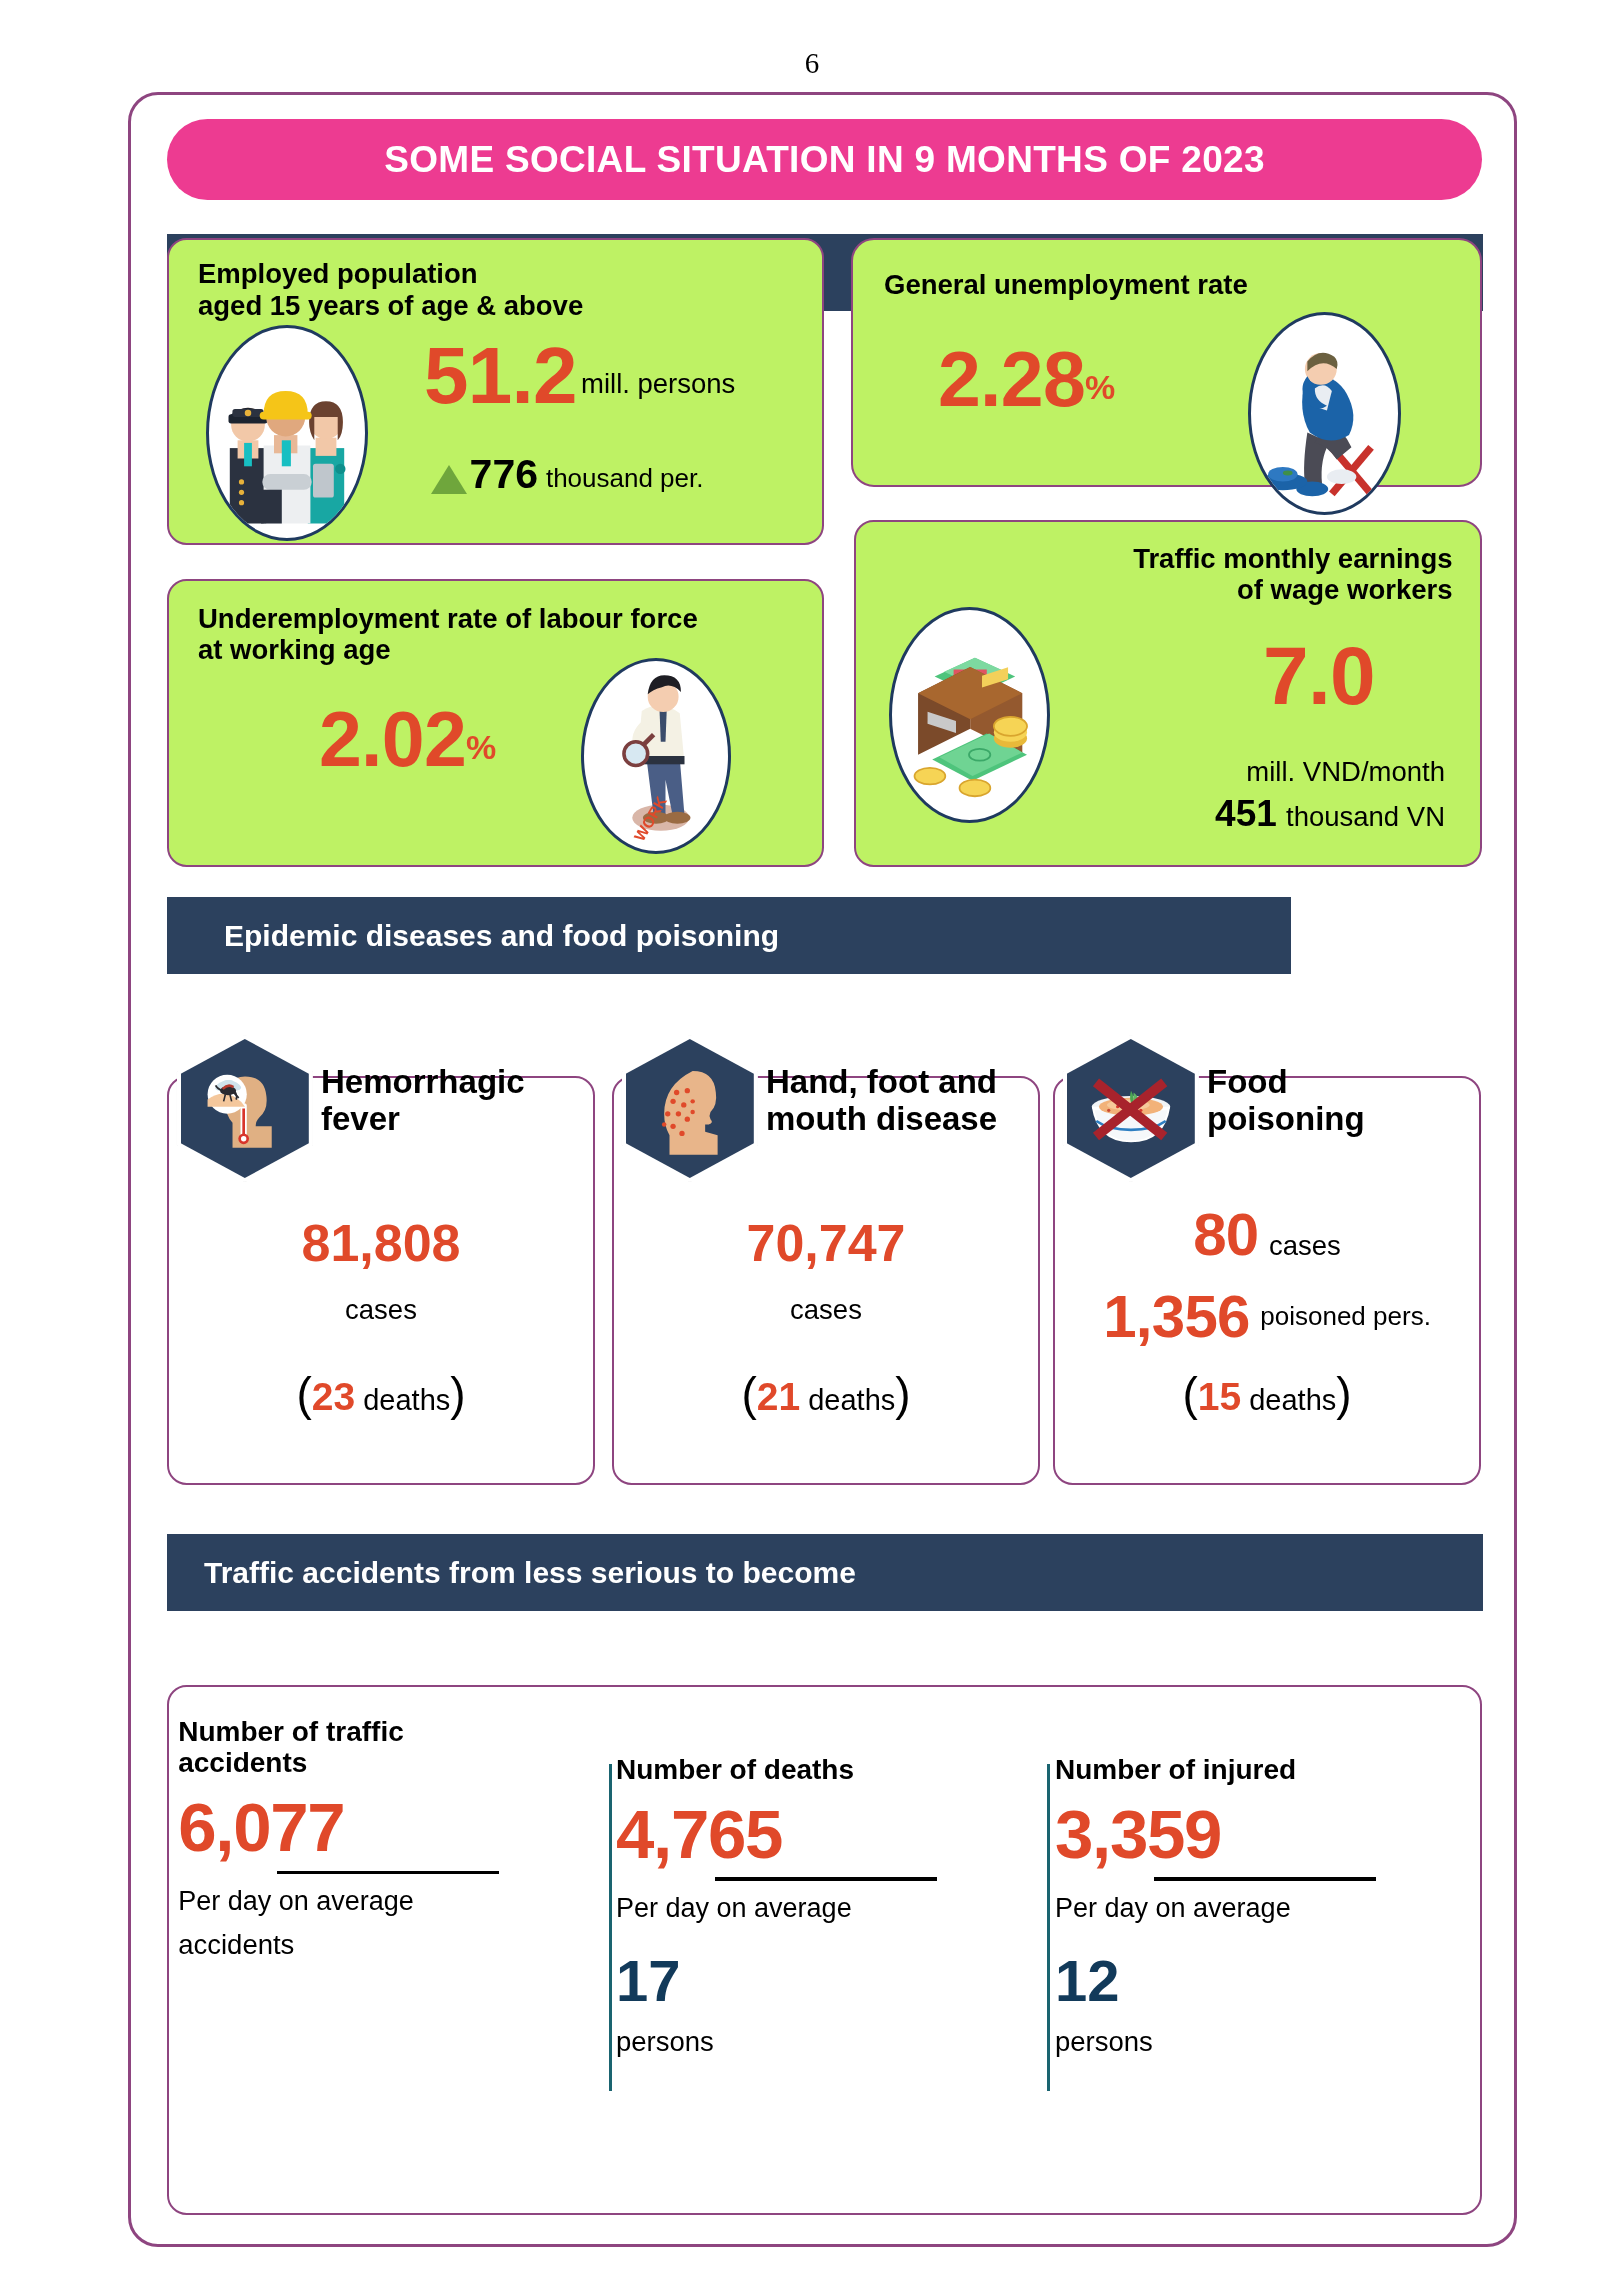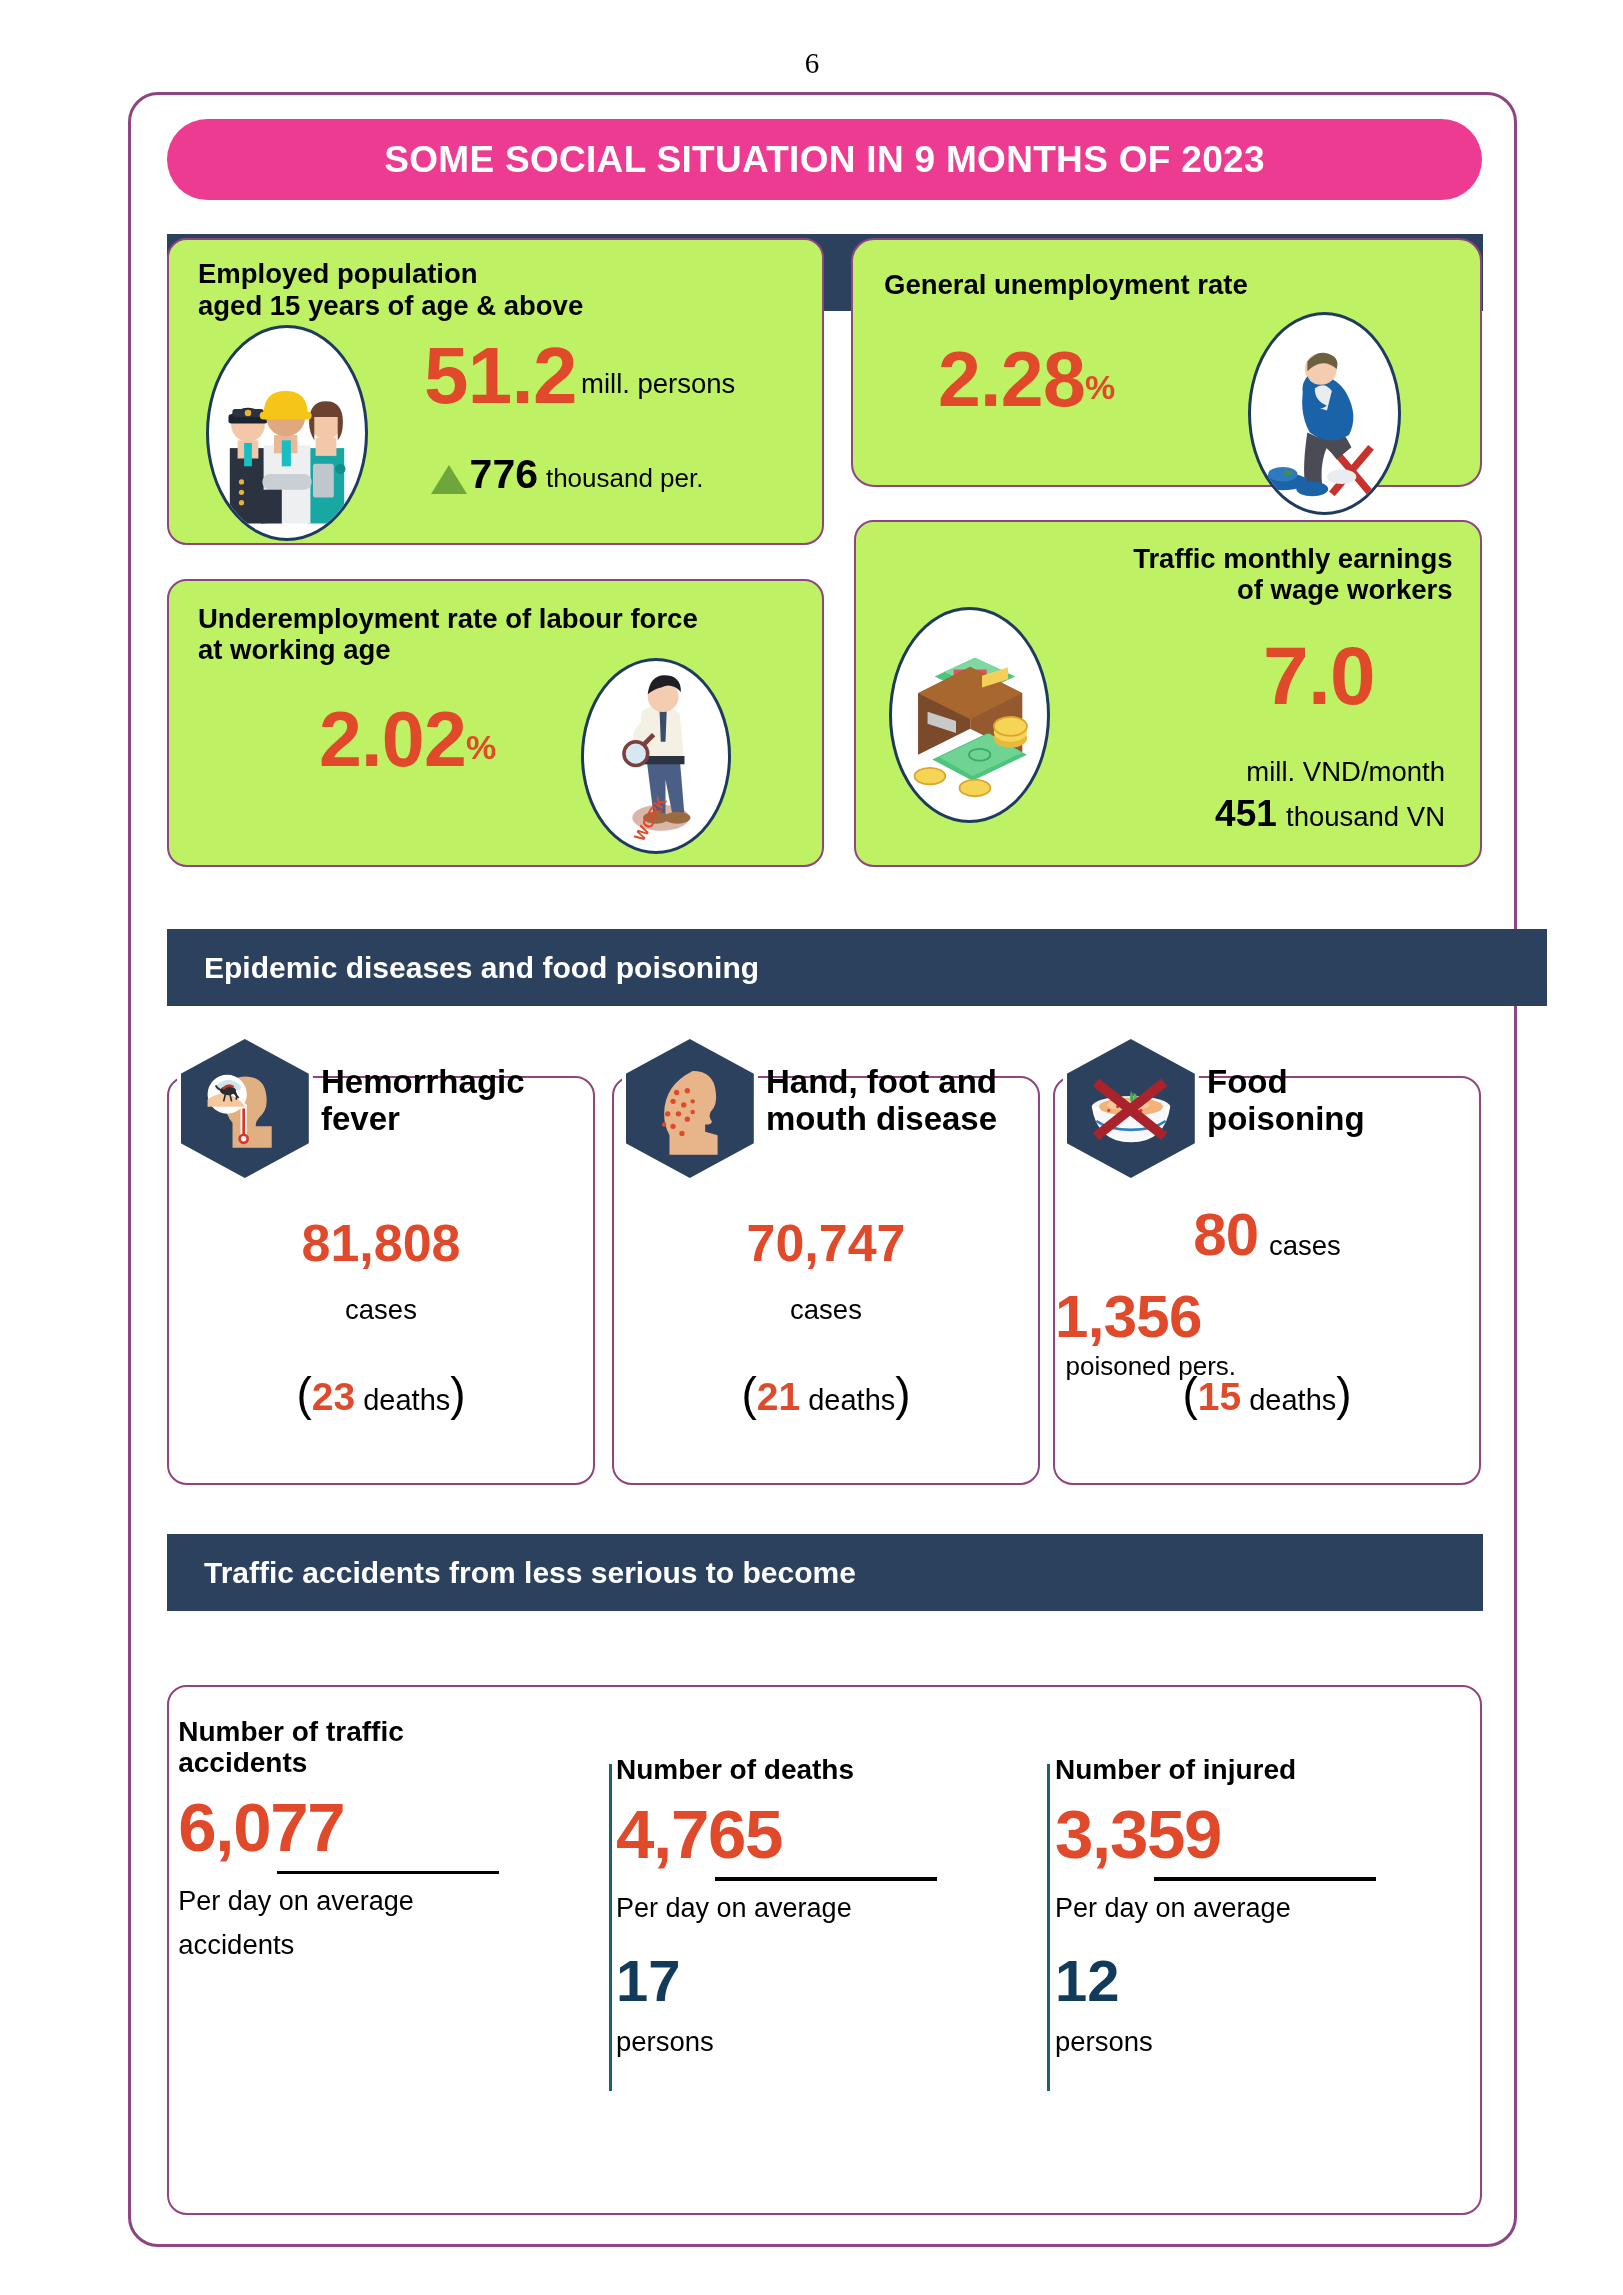--- a/index.html
+++ b/index.html
@@ -335,21 +335,21 @@
     </div>
 
     <div class="big-number" style="position:absolute; right:105px; top:107px; font-size:82px;">7.0</div>
     <div class="unit" style="position:absolute; right:35px; top:234px; font-size:27.5px;">mill. VND/month</div>
     <div style="position:absolute; right:35px; top:271px; display:flex; align-items:baseline;">
       <span style="font-size:37px; font-weight:bold; color:#000;">451</span>
       <span style="font-size:27.5px; color:#000; margin-left:9.2px;">thousand VN</span>
     </div>
   </div>
 
-  <div class="section-bar" style="left:36px; top:834px; width:1380px; height:77px;">
+  <div class="section-bar" style="left:36px; top:802px; width:1124px; height:77px;padding-left:20px;">
     <span>Epidemic diseases and food poisoning</span>
   </div>
 
   <div class="disease-card" id="dcard-0">
     <div class="hex-wrap"></div>
     <div class="hex">
       <svg viewBox="0 0 110 120" width="98" height="107">
 
         <path d="M55 24 q22 0 24 22 q2 16 -8 24 q-4 4 -4 10 l18 0 l0 24 l-44 0 l0 -28 q-8 -8 -8 -24 q0 -28 22 -28z" fill="#E0B083"></path>
 
@@ -439,21 +439,21 @@
     <div class="disease-label">
       <div>Food</div>
       <div>poisoning</div>
     </div>
 
     <div style="position:absolute; left:0; top:122px; width:100%; display:flex; justify-content:center; align-items:baseline;">
       <span class="big-number" style="font-size:60px;">80</span>
       <span style="font-size:27.5px; color:#000; margin-left:10.5px;">cases</span>
     </div>
 
-    <div style="position:absolute; left:0; top:204px; width:100%; display:flex; justify-content:center; align-items:flex-start;flex-direction:column;">
+    <div style="position:absolute; left:0; top:204px; width:100%; display:flex; justify-content:center; align-items:center;">
       <span class="big-number" style="font-size:60px;">1,356</span>
       <span style="font-size:26px; color:#000; margin-left:10.5px;">poisoned pers.</span>
     </div>
 
     <div class="deaths-line" style="top:289px;">
       <span style="font-size:46px;">(</span><b>15</b>
       <span>deaths</span><span style="font-size:46px;">)</span>
     </div>
   </div>
 

